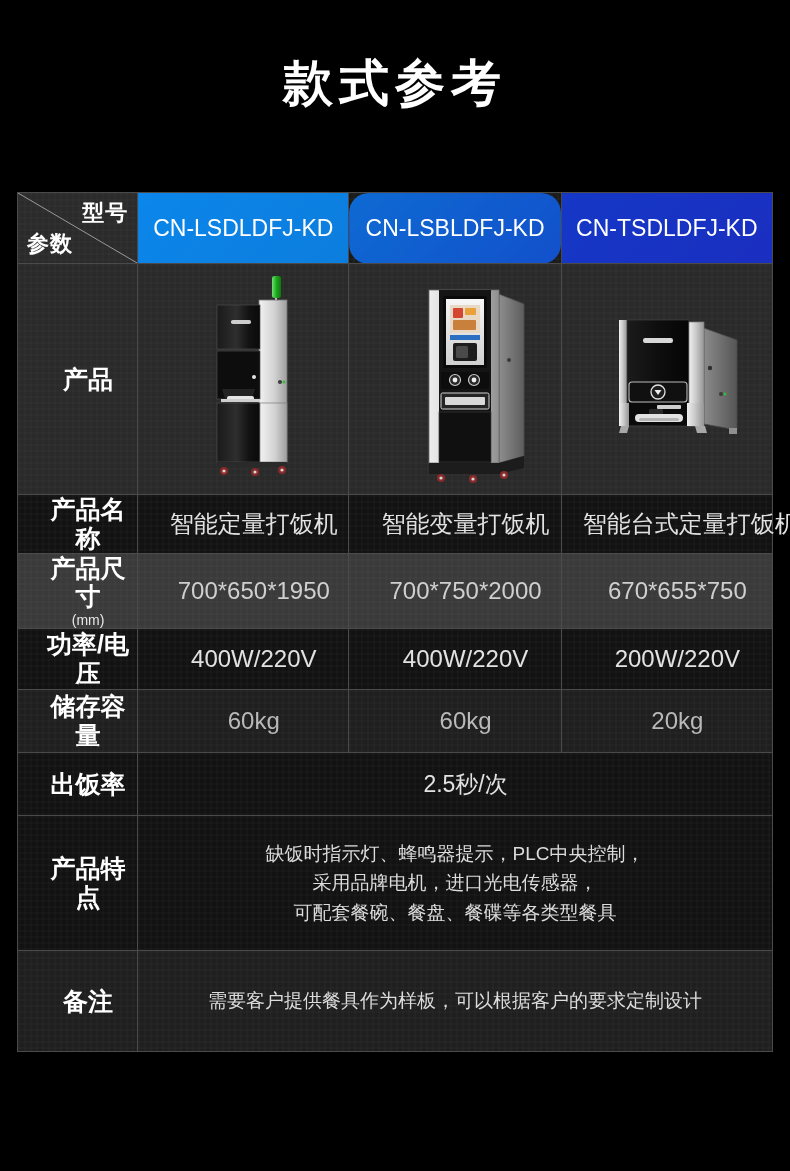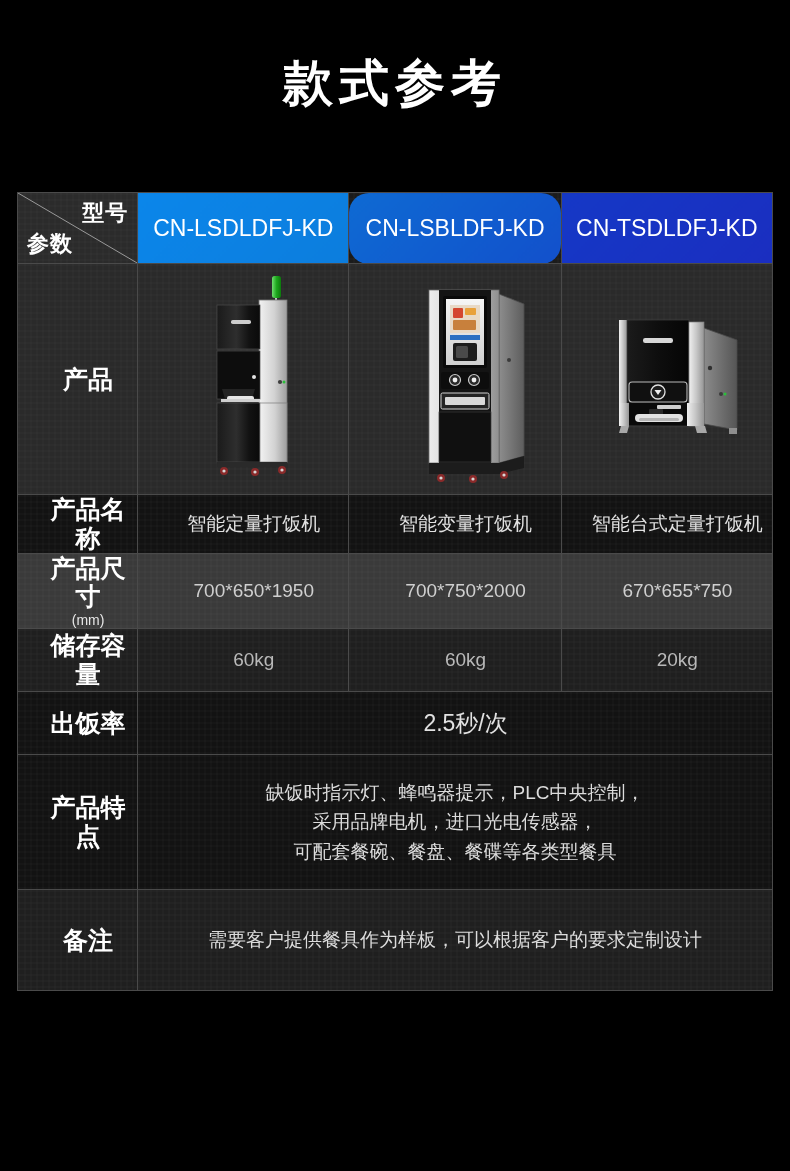--- a/index.html
+++ b/index.html
@@ -115,21 +115,21 @@
   td.rlabel .sub {
     display: block;
     font-size: 14px;
     font-weight: 400;
     color: #e6e6e6;
     margin-top: 1px;
   }
 
   
   td.val {
-    font-size: 19px;
+    font-size: 24px;
     font-weight: 400;
     color: #e2e2e2;
     white-space: nowrap;
   }
   td.val.dim  { color: #cfcfcf; }
   td.val.cap  { color: #b9b9b9; }
   td.val.merged { font-size: 23px; color: #e2e2e2; }
   td.val.feature {
     font-size: 19px;
     line-height: 1.55;
@@ -391,20 +391,26 @@
       <tr class="rstripe r-dim">
         <td class="rlabel">
           <span>产品尺寸</span>
           <span class="sub">(mm)</span>
         </td>
         <td class="val dim">700*650*1950</td>
         <td class="val dim">700*750*2000</td>
         <td class="val dim">670*655*750</td>
       </tr>
 
+      <tr class="rdark r-pow">
+        <td class="rlabel">功率/电压</td>
+        <td class="val">400W/220V</td>
+        <td class="val">400W/220V</td>
+        <td class="val">200W/220V</td>
+      </tr>
 
       <tr class="rbase r-cap">
         <td class="rlabel">储存容量</td>
         <td class="val cap">60kg</td>
         <td class="val cap">60kg</td>
         <td class="val cap">20kg</td>
       </tr>
 
       <tr class="rdark r-rate">
         <td class="rlabel">出饭率</td>

